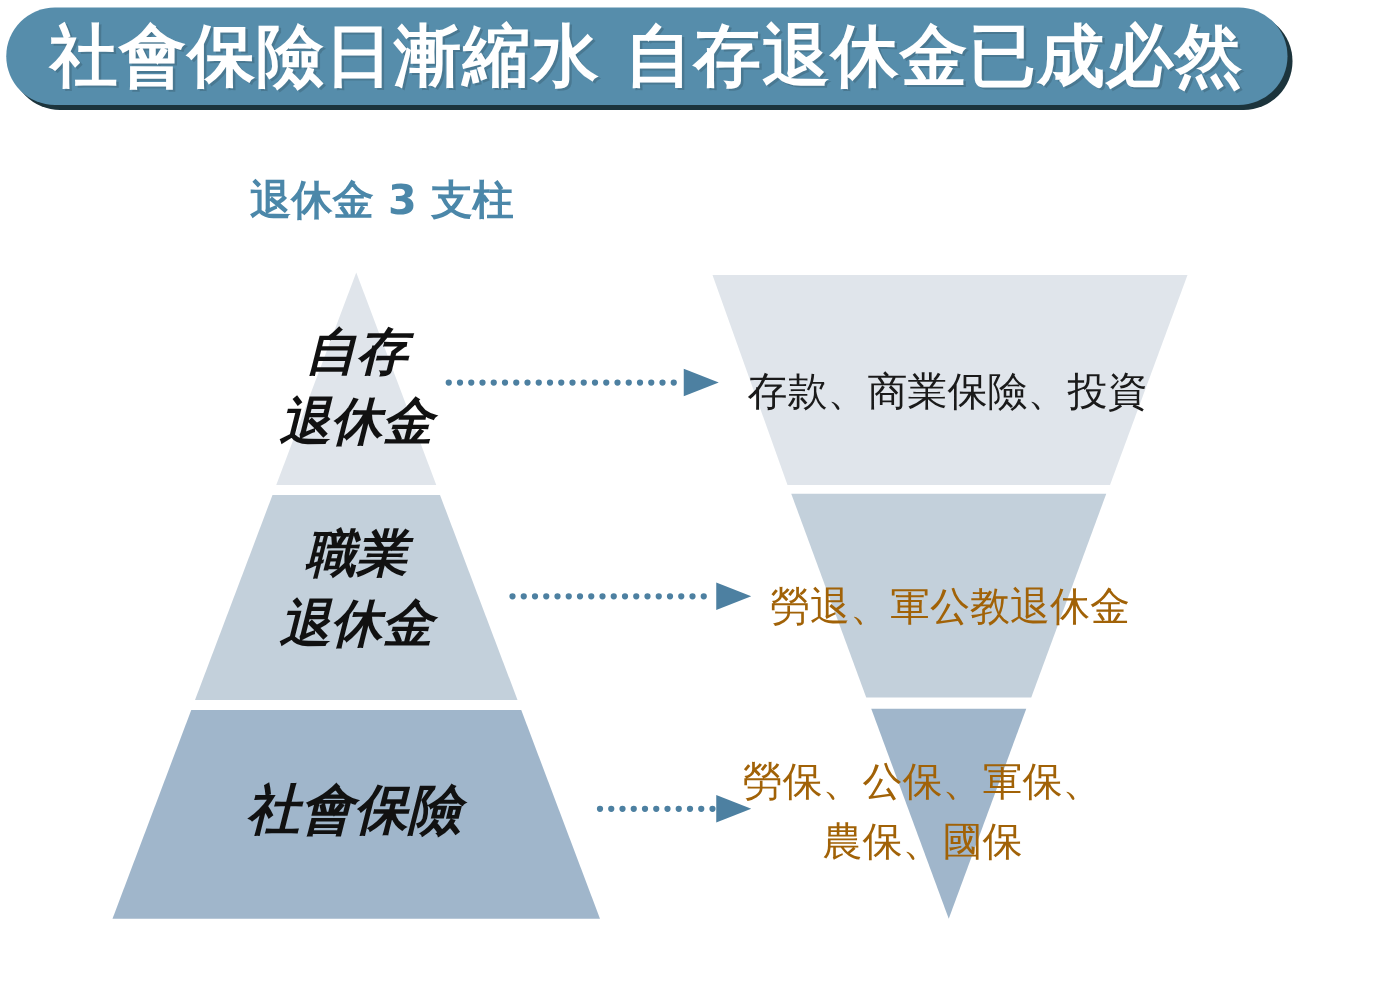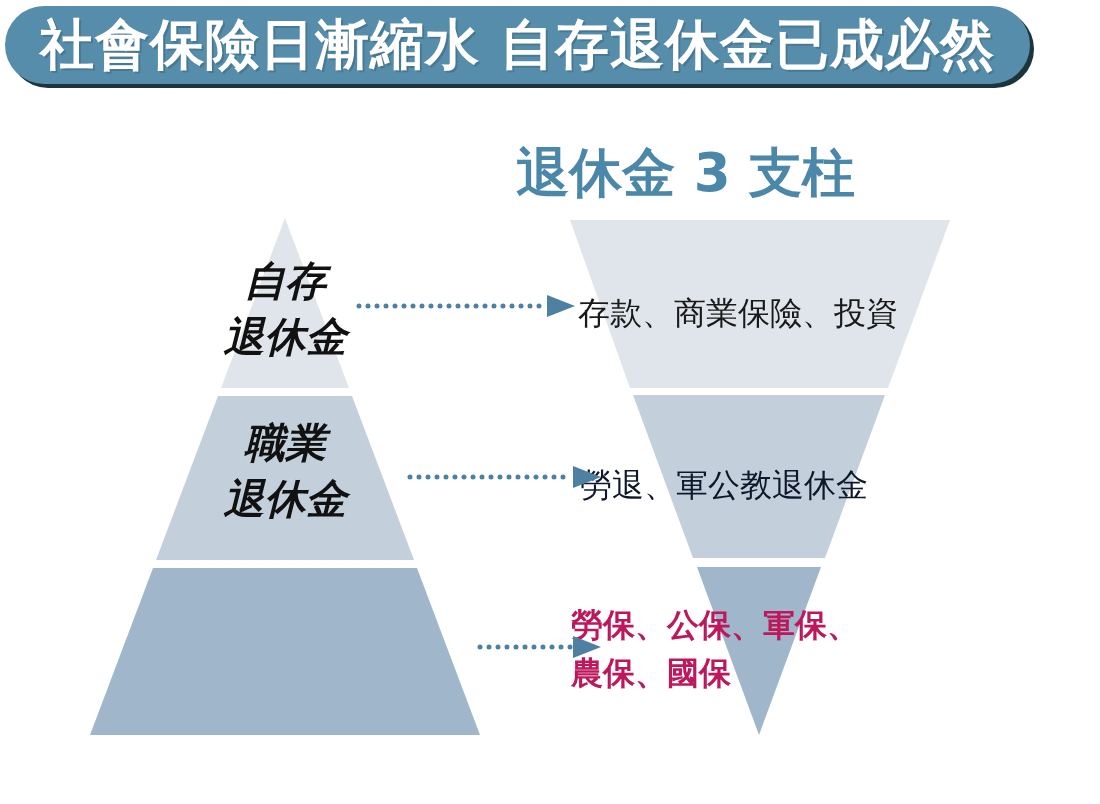--- a/index.html
+++ b/index.html
@@ -29,45 +29,45 @@
   }
   .banner-title {
     font-size: 54px;
     font-weight: 800;
     letter-spacing: 1px;
     white-space: nowrap;
     text-shadow: 2px 2px 0 rgba(0,0,0,0.15);
   }
   .subtitle {
     position: absolute;
-    left: 215px;
+    left: 200px;
     top: 138px;
     width: 640px;
     margin: 0;
-    text-align: right;
-    font-size: 53px;
+    text-align: left;
+    font-size: 33px;
     font-weight: 700;
     white-space: nowrap;
   }
   .shape-svg {
     position: absolute;
     display: block;
   }
   .tier-label {
     position: absolute;
     text-align: center;
     font-weight: 800;
     font-size: 41px;
     line-height: 56px;
     white-space: pre-line;
     font-style: italic;
   }
   .tier-desc {
     position: absolute;
-    text-align: left;
+    text-align: center;
     font-weight: 400;
     font-size: 32px;
     line-height: 48px;
     white-space: pre-line;
   }
   .arrow-svg {
     position: absolute;
     display: block;
     overflow: visible;
   }
@@ -94,26 +94,27 @@
     <polygon points="68,180 320,180 260,343 128,343" fill="#c3d0db"></polygon>
     <polygon points="132,352 256,352 194,520" fill="#a0b6cb"></polygon>
   </svg>
 
   <div class="tier-label" style="left: 145px; top: 253px; width: 280px; color: rgb(17, 17, 17);">自存
 退休金</div>
 
   <div class="tier-label" style="left: 145px; top: 415px; width: 280px; color: rgb(17, 17, 17);">職業
 退休金</div>
 
+  <div class="tier-label" style="left: 103px; top: 621px; width: 360px; font-size: 43px; line-height: 54px; color: rgb(17, 17, 17);">社會保險</div>
 
   <div class="tier-desc" style="left: 578px; top: 289px; width: 360px; color: rgb(26, 26, 26);">存款、商業保險、投資</div>
 
-  <div class="tier-desc" style="left: 580px; top: 461px; width: 360px; color: #0f172a;">勞退、軍公教退休金</div>
+  <div class="tier-desc" style="left: 580px; top: 461px; width: 360px; color: #a16207;">勞退、軍公教退休金</div>
 
-  <div class="tier-desc" style="left: 571px; top: 601px; width: 360px; color: #be185d; font-weight: bold;">勞保、公保、軍保、
+  <div class="tier-desc" style="left: 558px; top: 601px; width: 360px; color: #a16207;">勞保、公保、軍保、
 農保、國保</div>
 
   <svg class="arrow-svg" style="left:355px; top:293px;" width="225" height="26" viewBox="0 0 225 26">
     <line x1="4" y1="13" x2="190" y2="13" stroke-width="5" stroke-dasharray="0 9" stroke-linecap="round" stroke="#4d80a1"></line>
     <polygon points="192,2 220,13 192,24" fill="#4d80a1"></polygon>
   </svg>
 
   <svg class="arrow-svg" style="left:406px; top:464px;" width="200" height="26" viewBox="0 0 200 26">
     <line x1="4" y1="13" x2="165" y2="13" stroke-width="5" stroke-dasharray="0 9" stroke-linecap="round" stroke="#4d80a1"></line>
     <polygon points="167,2 195,13 167,24" fill="#4d80a1"></polygon>

